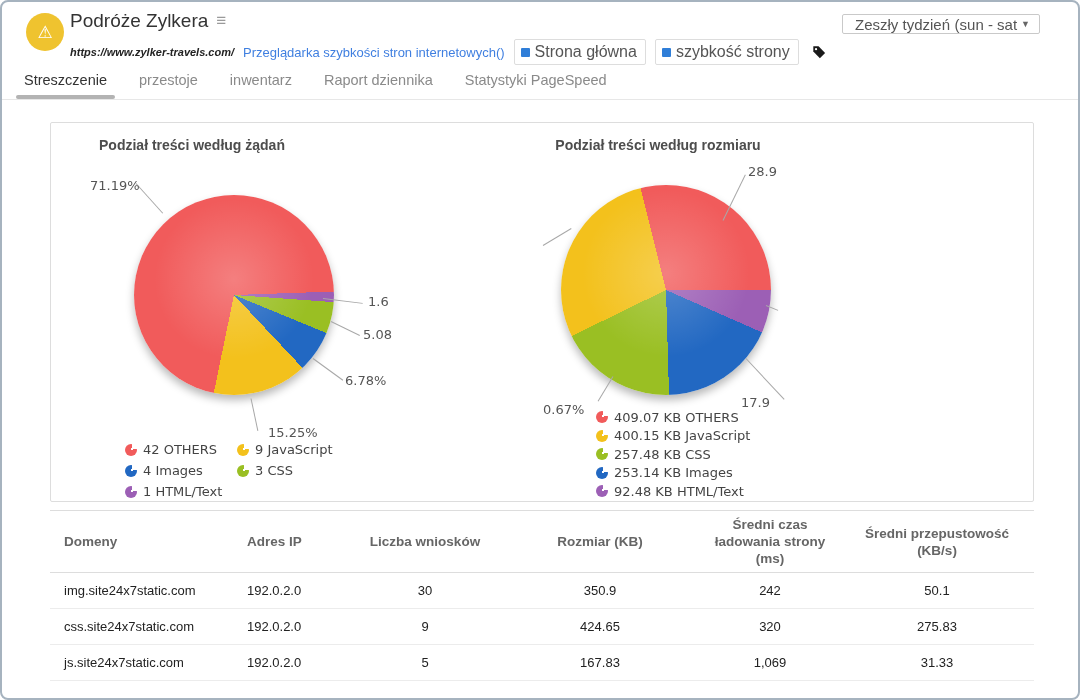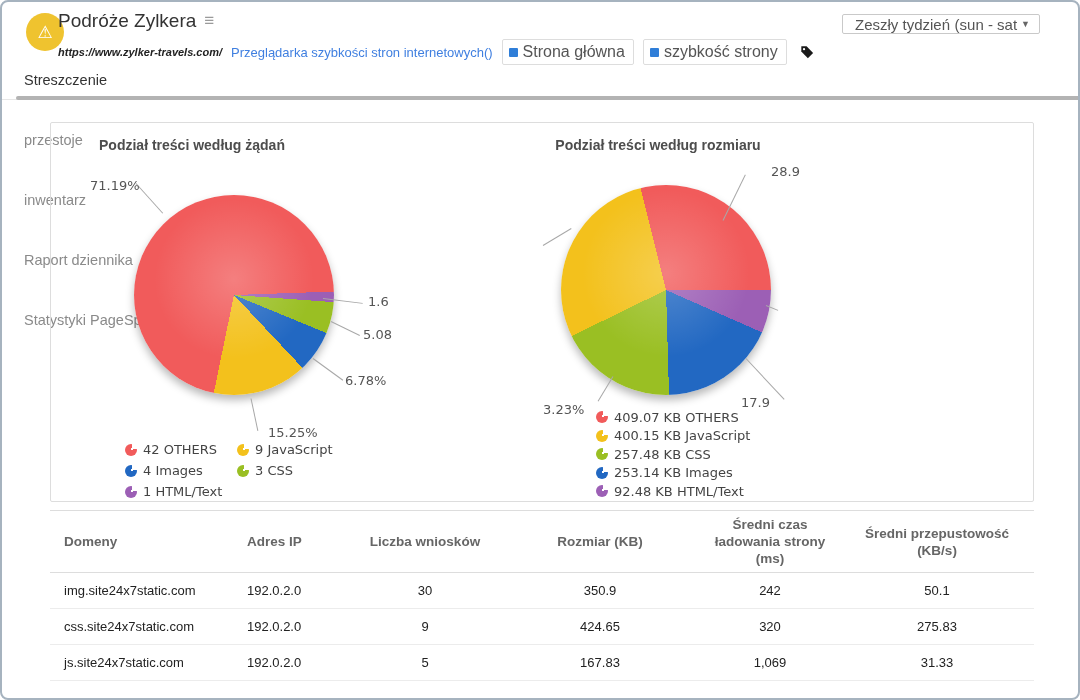--- a/index.html
+++ b/index.html
@@ -3,36 +3,36 @@
 <meta charset="utf-8">
 <style>
   * { box-sizing: border-box; margin: 0; padding: 0; }
   body { background:#fff; font-family:"Liberation Sans", sans-serif; }
   .frame { position:relative; width:1080px; height:700px; border:2px solid #a6b3bf; border-radius:8px; background:#fff; overflow:hidden; }
 
   
   header { position:relative; height:64px; }
   .logo { position:absolute; left:24px; top:11px; width:38px; height:38px; border-radius:50%; background:#efc32f; display:flex; align-items:center; justify-content:center; }
   .logo .warn { color:#fff; font-family:"DejaVu Sans", sans-serif; font-size:17px; line-height:1; }
-  .head-main { position:absolute; left:56px; top:8px; }
+  .head-main { position:absolute; left:68px; top:8px; }
   .title-row { display:flex; align-items:center; gap:8px; }
   .title-row h1 { font-size:19px; font-weight:normal; color:#333; }
   .menu-icon { color:#9a9a9a; font-size:17px; cursor:pointer; }
   .sub-row { display:flex; align-items:center; gap:9px; margin-top:7px; }
   .url { font-size:11px; font-weight:bold; color:#222;font-style:italic; }
   .type-link { font-size:13px; color:#3f7fe0; text-decoration:none; cursor:pointer; }
   .badge { display:inline-flex; align-items:center; gap:5px; border:1px solid #ddd; border-radius:2px; padding:3px 8px 3px 6px; font-size:16px; color:#555; background:#fff; cursor:pointer; }
   .badge .sq { width:9px; height:9px; border-radius:1px; background:#2f7ed8; }
   .tag-icon { margin-left:4px; display:inline-flex; cursor:pointer; }
   .period { position:absolute; right:38px; top:12px; width:198px; height:20px; border:1px solid #c9c9c9; border-radius:2px; display:flex; align-items:center; padding:0 9px 0 12px; font-size:15px; color:#555; cursor:pointer; background:#fff; }
   .period .range { margin-left:auto; display:flex; align-items:center; gap:4px; }
   .period .caret { font-size:9px; color:#666; }
 
   
-  .tabs { display:flex; gap:32px; padding:6px 0 0 22px; border-bottom:1px solid #e7e7e7; height:34px;flex-direction:column; }
+  .tabs { display:flex; gap:32px; padding:6px 0 0 22px; border-bottom:1px solid #e7e7e7; height:34px; }
   .tab { position:relative; font-size:14.5px; color:#8a8a8a; padding-bottom:12px; cursor:pointer; }
   .tab.active { color:#333; }
   .tab.active::after { content:""; position:absolute; left:-8px; right:-8px; bottom:0; height:4px; background:#b3b3b3; border-radius:3px; }
 
   
   .panel { position:relative; margin:22px 48px 0; width:984px; height:380px; border:1px solid #ddd; border-radius:2px; overflow:hidden; }
   .chart-title { position:absolute; top:14px; width:210px; text-align:center; font-size:14px; font-weight:bold; color:#4d4d4d; }
   .chart-title.t0 { left:36px; }
   .chart-title.t1 { left:502px; }
   .pie { position:absolute; border-radius:50%; box-shadow:0 5px 9px rgba(0,0,0,.28); }
@@ -144,23 +144,23 @@
       </span>
     </div>
 
     <h2 class="chart-title t1">Podział treści według rozmiaru</h2>
     <div class="pie pie1" style="background: radial-gradient(circle at 50% 42%, rgba(255, 255, 255, 0.22), rgba(255, 255, 255, 0) 52%, rgba(0, 0, 0, 0) 76%, rgba(0, 0, 0, 0.22) 94%, rgba(0, 0, 0, 0.32) 100%), conic-gradient(from -14deg, rgb(241, 91, 91) 0deg, rgb(241, 91, 91) 104.26deg, rgb(156, 95, 181) 104.26deg, rgb(156, 95, 181) 127.84deg, rgb(34, 104, 194) 127.84deg, rgb(34, 104, 194) 192.35deg, rgb(154, 191, 35) 192.35deg, rgb(154, 191, 35) 257.98deg, rgb(243, 193, 28) 257.98deg, rgb(243, 193, 28) 359.96deg);"></div>
     <div class="leader" style="left:672px;top:97px;width:51px;transform:rotate(-64deg)"></div>
     <div class="leader" style="left:695px;top:235px;width:56px;transform:rotate(47deg)"></div>
     <div class="leader" style="left:562px;top:253px;width:29px;transform:rotate(121deg)"></div>
     <div class="leader" style="left:492px;top:122px;width:33px;transform:rotate(-31deg)"></div>
     <div class="leader" style="left:715px;top:182px;width:13px;transform:rotate(22deg)"></div>
-    <span class="callout" style="left:720px;top:41px">28.9</span>
+    <span class="callout" style="left:697px;top:41px">28.9</span>
     <span class="callout" style="left:690px;top:272px">17.9</span>
-    <span class="callout" style="left:492px;top:279px">3.23%</span>
+    <span class="callout" style="left:492px;top:279px">0.67%</span>
     <div class="legend legend-col">
       <span class="legend-item">
         <span class="legend-pie" style="background: conic-gradient(from 75deg, rgb(241, 91, 91) 0deg, rgb(241, 91, 91) 300deg, transparent 300deg, transparent 360deg);"></span>
         <span>409.07 KB OTHERS</span>
       </span>
       <span class="legend-item">
         <span class="legend-pie" style="background: conic-gradient(from 75deg, rgb(243, 193, 28) 0deg, rgb(243, 193, 28) 300deg, transparent 300deg, transparent 360deg);"></span>
         <span>400.15 KB JavaScript</span>
       </span>
       <span class="legend-item">

